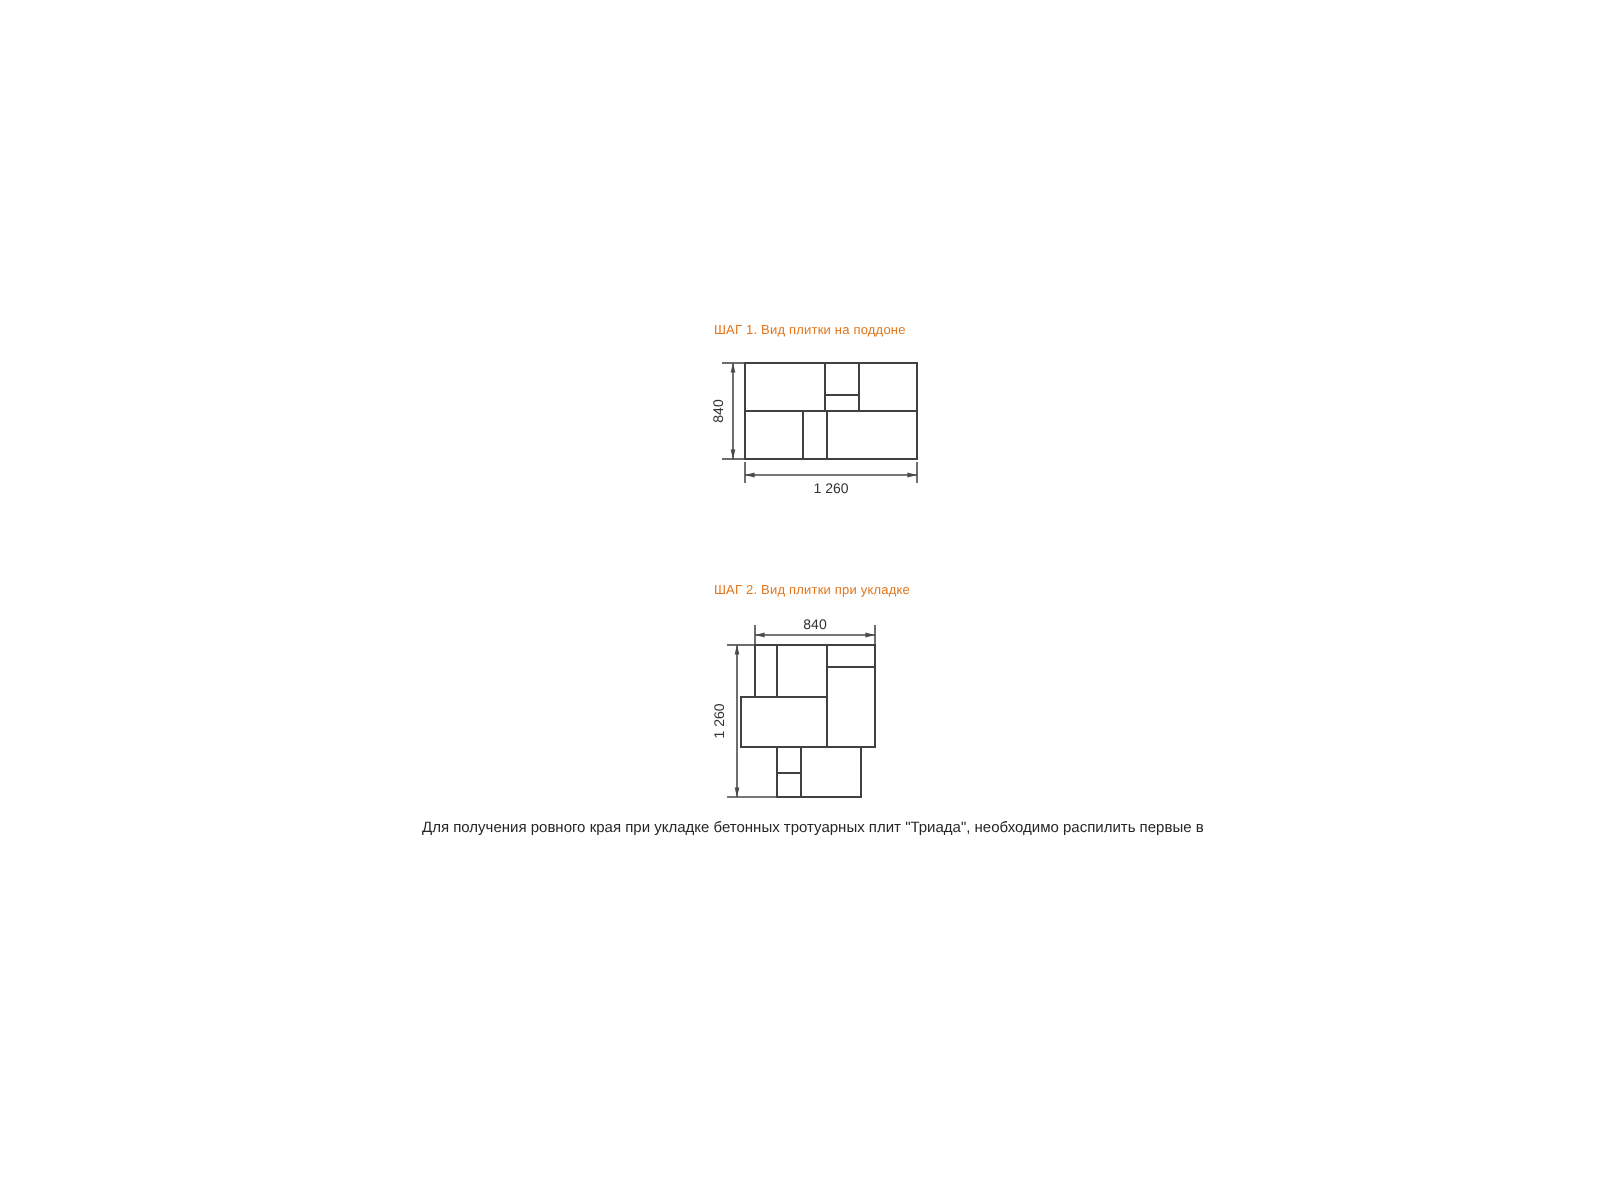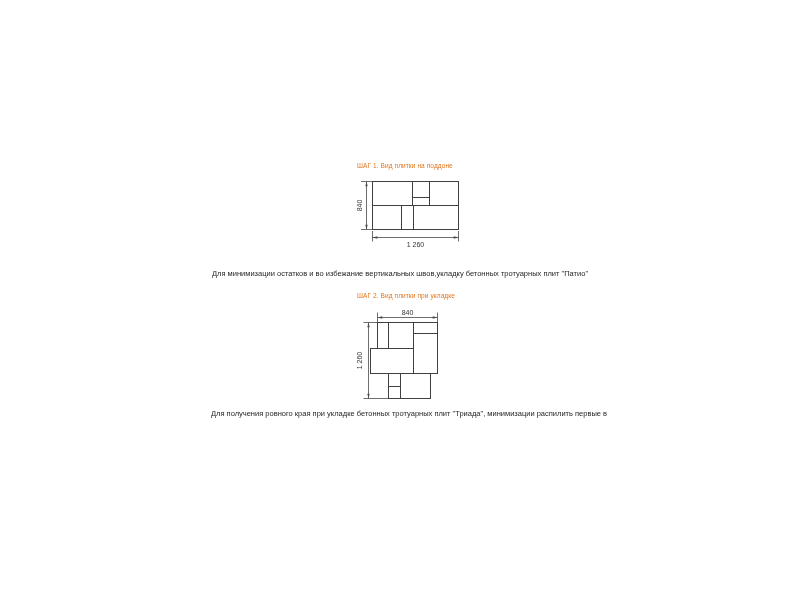--- a/index.html
+++ b/index.html
@@ -82,21 +82,20 @@
       <line class="dim-line" x1="20.5" y1="56" x2="20.5" y2="66.5"></line>
       <line class="dim-line" x1="106.5" y1="56" x2="106.5" y2="66.5"></line>
       <line class="dim-line" x1="20.5" y1="62.5" x2="106.5" y2="62.5"></line>
       <polygon class="dim-arrow" points="20.5,62.5 25.3,61.3 25.3,63.7"></polygon>
       <polygon class="dim-arrow" points="106.5,62.5 101.7,61.3 101.7,63.7"></polygon>
       <text class="dim-text" x="63.5" y="71.5" text-anchor="middle">1 260</text>
     </g>
   </svg>
 
   <div class="note" style="left:212px; top:268px;">
-    <div class="line">Для минимизации остатков и во избежание вертикальных швов,укладку бетонных тротуарных плит "Патио"</div>
   </div>
 
   <div class="step-title" style="left:357px; top:292px;">ШАГ 2. Вид плитки при укладке</div>
 
   <svg style="left:350px; top:303px;" width="115" height="102" viewBox="0 0 115 102">
     <g>
       <line class="dim-line" x1="27.5" y1="9.5" x2="27.5" y2="19"></line>
       <line class="dim-line" x1="87.5" y1="9.5" x2="87.5" y2="19"></line>
       <line class="dim-line" x1="27.5" y1="14.5" x2="87.5" y2="14.5"></line>
       <polygon class="dim-arrow" points="27.5,14.5 32.3,13.3 32.3,15.7"></polygon>
@@ -117,16 +116,16 @@
       <rect class="tile-rect" x="63.5" y="19.5" width="24" height="11"></rect>
       <rect class="tile-rect" x="63.5" y="30.5" width="24" height="40"></rect>
       <rect class="tile-rect" x="20.5" y="45.5" width="43" height="25"></rect>
       <rect class="tile-rect" x="38.5" y="70.5" width="12" height="13"></rect>
       <rect class="tile-rect" x="38.5" y="83.5" width="12" height="12"></rect>
       <rect class="tile-rect" x="50.5" y="70.5" width="30" height="25"></rect>
     </g>
   </svg>
 
   <div class="note" style="left:211px; top:408px;">
-    <div class="line">Для получения ровного края при укладке бетонных тротуарных плит "Триада", минимизации распилить первые в</div>
+    <div class="line">Для получения ровного края при укладке бетонных тротуарных плит "Триада", необходимо распилить первые в</div>
   </div>
 
 </div>
 
 </body></html>

